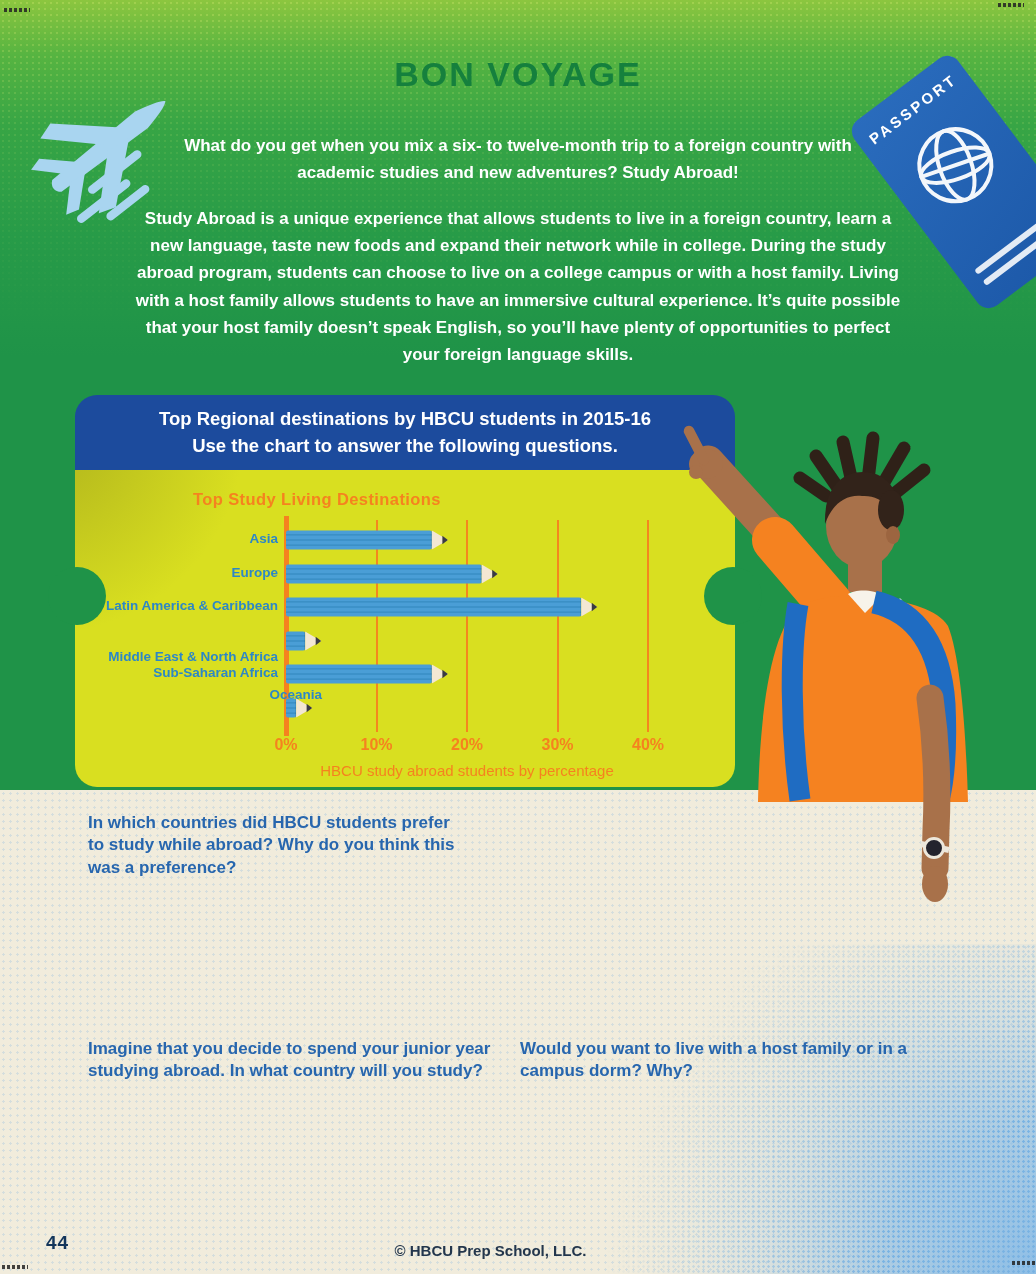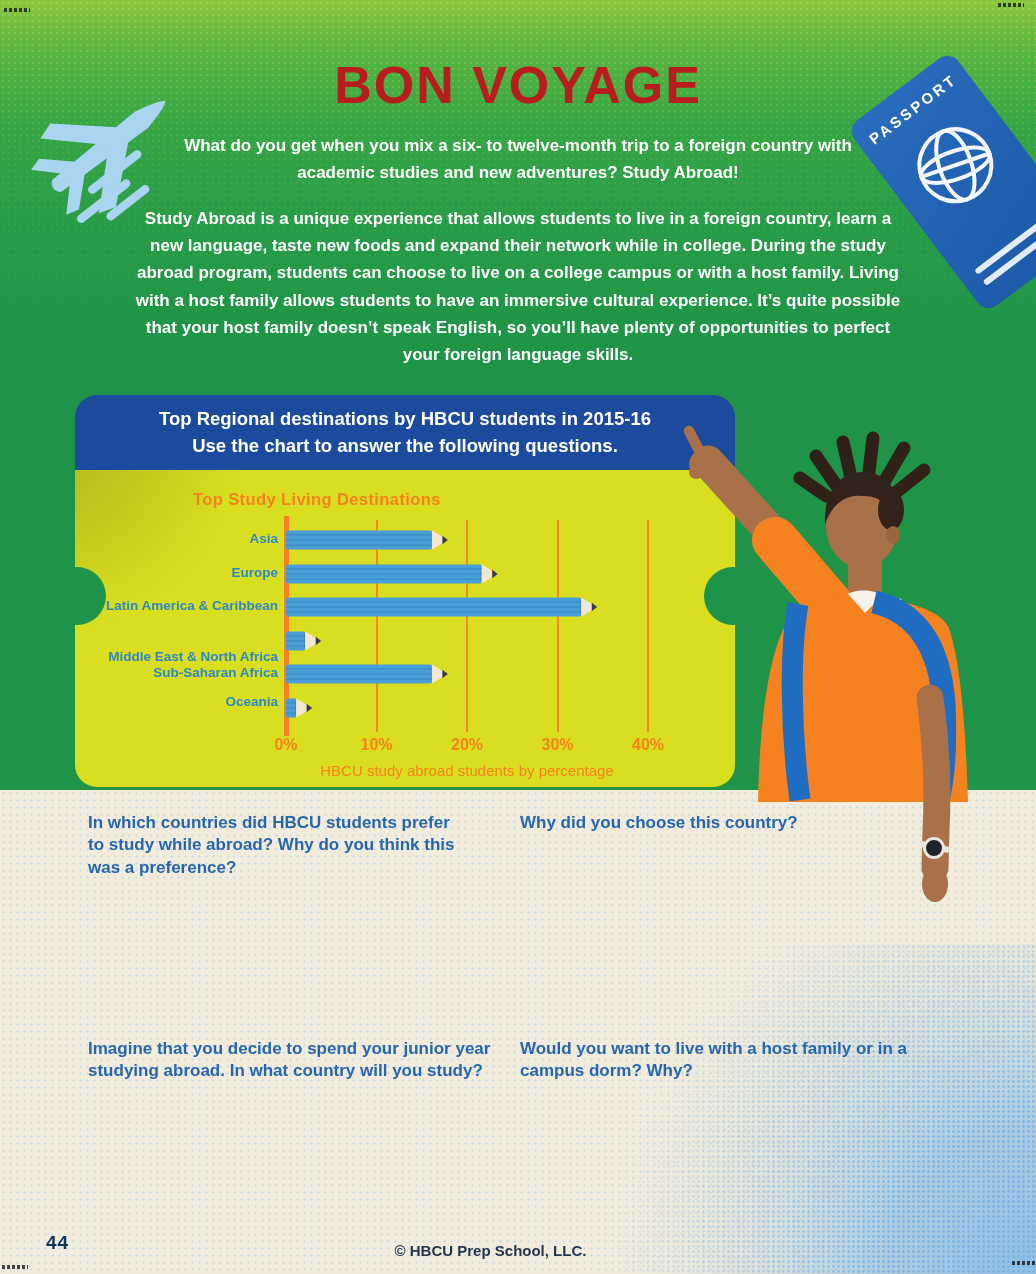--- a/index.html
+++ b/index.html
@@ -37,21 +37,21 @@
     -webkit-mask-image:radial-gradient(circle at 102% 104%,#000 28%,rgba(0,0,0,.5) 52%,transparent 74%);
             mask-image:radial-gradient(circle at 102% 104%,#000 28%,rgba(0,0,0,.5) 52%,transparent 74%);
   }
   .corner-mark{
     position:absolute; height:4px; width:26px; z-index:40; opacity:.85;
     background:repeating-linear-gradient(90deg,#222 0 3px,transparent 3px 5px);
   }
   
   .page-title{
     position:absolute; left:0; top:55px; width:1036px; text-align:center; z-index:5;
-    font-size:52px; font-weight:800; letter-spacing:2px; color:#b91c1c;
+    font-size:34px; font-weight:800; letter-spacing:2px; color:#15803d;
   }
   .intro{position:absolute; z-index:5; color:#ffffff; font-weight:700; text-align:center; line-height:1.6; font-size:17px;}
   .intro-1{left:158px; top:132px; width:720px;}
   .intro-2{left:128px; top:205px; width:780px;}
   
   .plane{position:absolute; left:18px; top:42px; z-index:4;}
   
   .passport{
     position:absolute; left:903px; top:66px; width:130px; height:232px; z-index:4;
     background:linear-gradient(160deg,#2a6cbd,#1c58a8); border-radius:14px;
@@ -207,21 +207,21 @@
           <div class="cat-label" style="top: 195.4px;">Sub-Saharan Africa</div>
           <div class="bar-svg" style="left: 211px; top: 193.4px;"><svg width="162.9" height="22" viewBox="0 0 162.9 22">
               <rect x="0" y="1.5" width="145.9" height="19" rx="2" fill="#4a9ed6"></rect>
               <rect x="0" y="5" width="145.9" height="1.6" fill="#3b90c6"></rect>
               <rect x="0" y="10.2" width="145.9" height="1.6" fill="#3b90c6"></rect>
               <rect x="0" y="15.4" width="145.9" height="1.6" fill="#3b90c6"></rect>
               <rect x="144.9" y="1.5" width="1.4" height="19" fill="rgba(0,0,0,0.10)"></rect>
               <polygon points="145.9,1.5 145.9,20.5 161.9,11" fill="#f3e7d3"></polygon>
               <polygon points="156.4,6.8 156.4,15.2 161.9,11" fill="#3a3a42"></polygon>
             </svg></div>
-          <div class="cat-label" style="top: 224px;">Oceania</div>
+          <div class="cat-label" style="top: 217px; padding-left: 44px;">Oceania</div>
           <div class="bar-svg" style="left: 211px; top: 227px;"><svg width="27.150000000000002" height="22" viewBox="0 0 27.150000000000002 22">
               <rect x="0" y="1.5" width="10.150000000000002" height="19" rx="2" fill="#4a9ed6"></rect>
               <rect x="0" y="5" width="10.150000000000002" height="1.6" fill="#3b90c6"></rect>
               <rect x="0" y="10.2" width="10.150000000000002" height="1.6" fill="#3b90c6"></rect>
               <rect x="0" y="15.4" width="10.150000000000002" height="1.6" fill="#3b90c6"></rect>
               <rect x="9.150000000000002" y="1.5" width="1.4" height="19" fill="rgba(0,0,0,0.10)"></rect>
               <polygon points="10.150000000000002,1.5 10.150000000000002,20.5 26.150000000000002,11" fill="#f3e7d3"></polygon>
               <polygon points="20.650000000000002,6.8 20.650000000000002,15.2 26.150000000000002,11" fill="#3a3a42"></polygon>
             </svg></div>
         </div>
@@ -271,20 +271,19 @@
 
       <path d="M252,300 C258,342 260,392 258,432 L257,470" stroke="#a8714a" stroke-width="27" fill="none" stroke-linecap="round"></path>
       <ellipse cx="257" cy="486" rx="13" ry="18" fill="#a8714a"></ellipse>
 
       <line x1="243" y1="446" x2="271" y2="452" stroke="#ece7dc" stroke-width="6"></line>
       <circle cx="256" cy="450" r="9.5" fill="#23232d" stroke="#ece7dc" stroke-width="3"></circle>
     </svg>
   </div>
 
   <div class="question q1">In which countries did HBCU students prefer to study while abroad? Why do you think this was a preference?</div>
-  <div class="question q2">Why did you choose this country?</div>
   <div class="question q3">Imagine that you decide to spend your junior year studying abroad. In what country will you study?</div>
   <div class="question q4">Would you want to live with a host family or in a campus dorm? Why?</div>
 
   <div class="page-number">44</div>
   <div class="copyright">© HBCU Prep School, LLC.</div>
 
 </div>
 
 </body></html>

